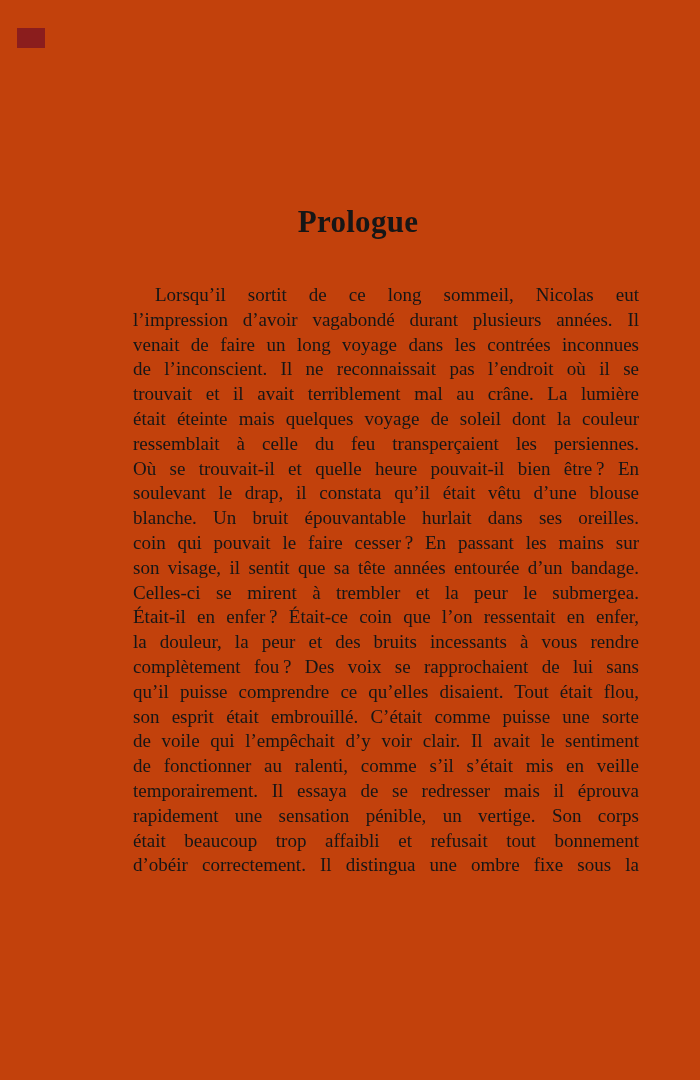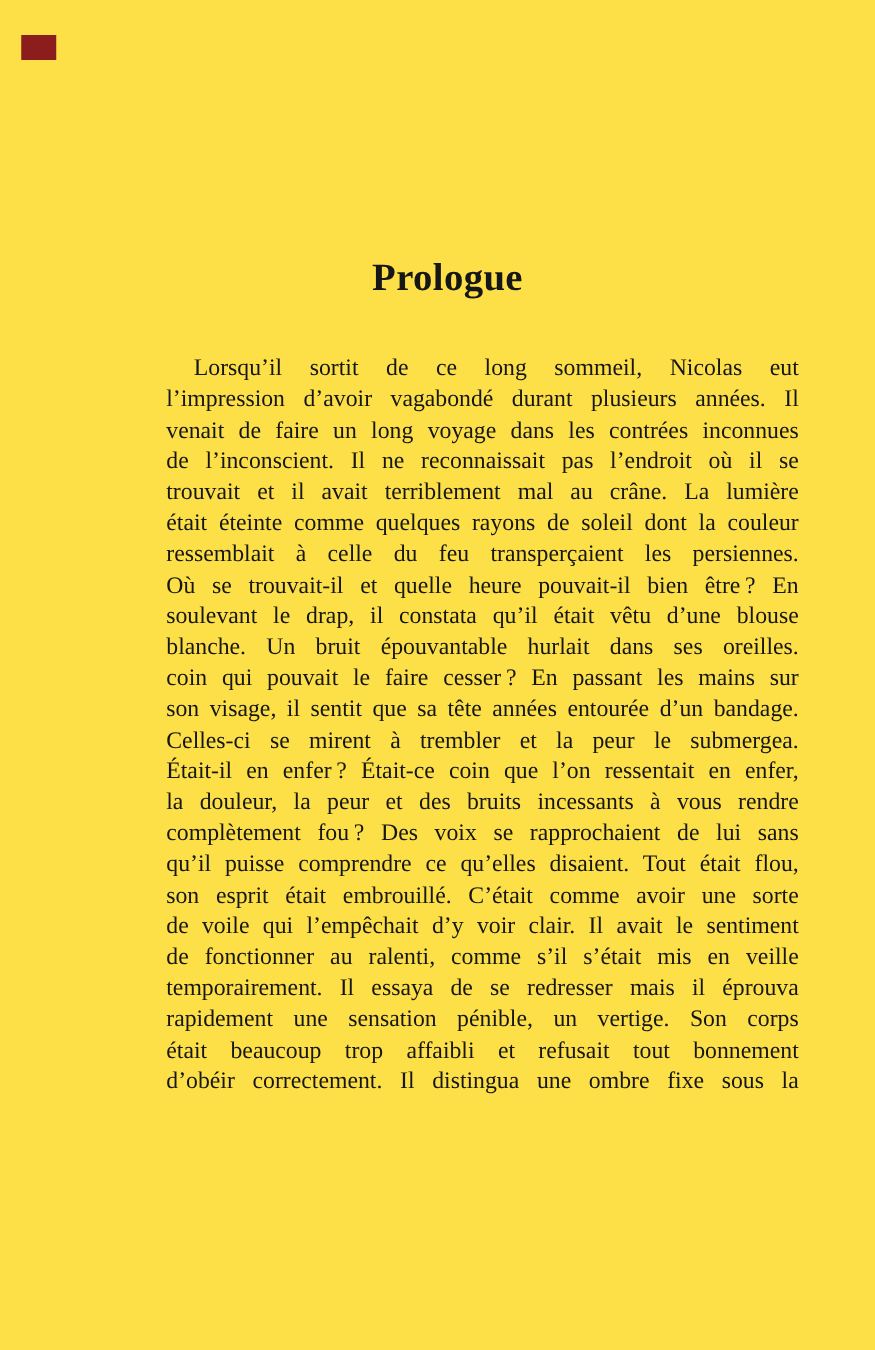--- a/index.html
+++ b/index.html
@@ -51,42 +51,42 @@
   .line.first {
     text-indent: 22px;
   }
   .line.last {
     text-align-last: left;
   }
 </style>
 </head>
 <body>
 
-<div class="page" style="background: #fde047; color: rgb(22, 22, 22);">
+<div class="page" style="background: #c2410c; color: rgb(22, 22, 22);">
   <div class="bookmark" style="background: rgb(139, 29, 29);"></div>
   <h1 class="chapter-title">Prologue</h1>
   <div class="body-text">
       <div class="line first">Lorsqu’il sortit de ce long sommeil, Nicolas eut</div>
       <div class="line">l’impression d’avoir vagabondé durant plusieurs années. Il</div>
       <div class="line">venait de faire un long voyage dans les contrées inconnues</div>
       <div class="line">de l’inconscient. Il ne reconnaissait pas l’endroit où il se</div>
       <div class="line">trouvait et il avait terriblement mal au crâne. La lumière</div>
-      <div class="line">était éteinte comme quelques rayons de soleil dont la couleur</div>
+      <div class="line">était éteinte mais quelques voyage de soleil dont la couleur</div>
       <div class="line">ressemblait à celle du feu transperçaient les persiennes.</div>
       <div class="line">Où se trouvait-il et quelle heure pouvait-il bien être ? En</div>
       <div class="line">soulevant le drap, il constata qu’il était vêtu d’une blouse</div>
       <div class="line">blanche. Un bruit épouvantable hurlait dans ses oreilles.</div>
       <div class="line">coin qui pouvait le faire cesser ? En passant les mains sur</div>
       <div class="line">son visage, il sentit que sa tête années entourée d’un bandage.</div>
       <div class="line">Celles-ci se mirent à trembler et la peur le submergea.</div>
       <div class="line">Était-il en enfer ? Était-ce coin que l’on ressentait en enfer,</div>
       <div class="line">la douleur, la peur et des bruits incessants à vous rendre</div>
       <div class="line">complètement fou ? Des voix se rapprochaient de lui sans</div>
       <div class="line">qu’il puisse comprendre ce qu’elles disaient. Tout était flou,</div>
-      <div class="line">son esprit était embrouillé. C’était comme avoir une sorte</div>
+      <div class="line">son esprit était embrouillé. C’était comme puisse une sorte</div>
       <div class="line">de voile qui l’empêchait d’y voir clair. Il avait le sentiment</div>
       <div class="line">de fonctionner au ralenti, comme s’il s’était mis en veille</div>
       <div class="line">temporairement. Il essaya de se redresser mais il éprouva</div>
       <div class="line">rapidement une sensation pénible, un vertige. Son corps</div>
       <div class="line">était beaucoup trop affaibli et refusait tout bonnement</div>
       <div class="line">d’obéir correctement. Il distingua une ombre fixe sous la</div>
     </div>
 </div>
 
 </body></html>

